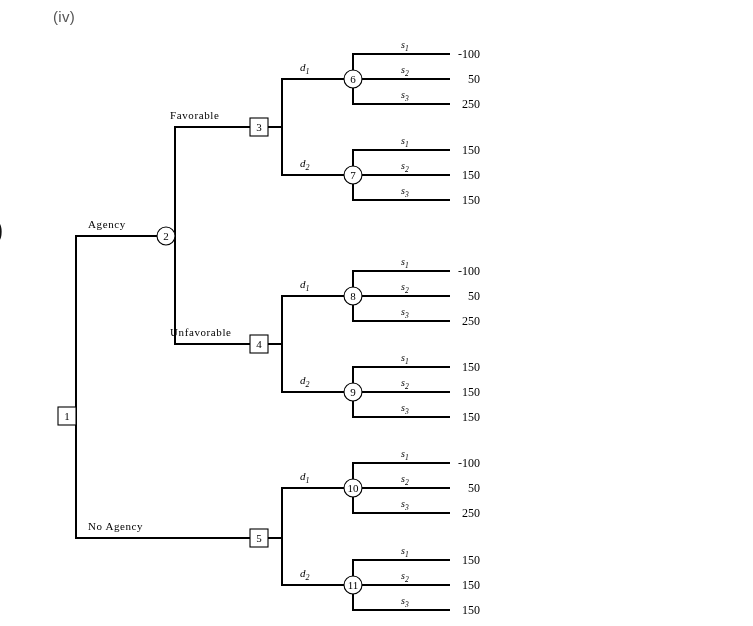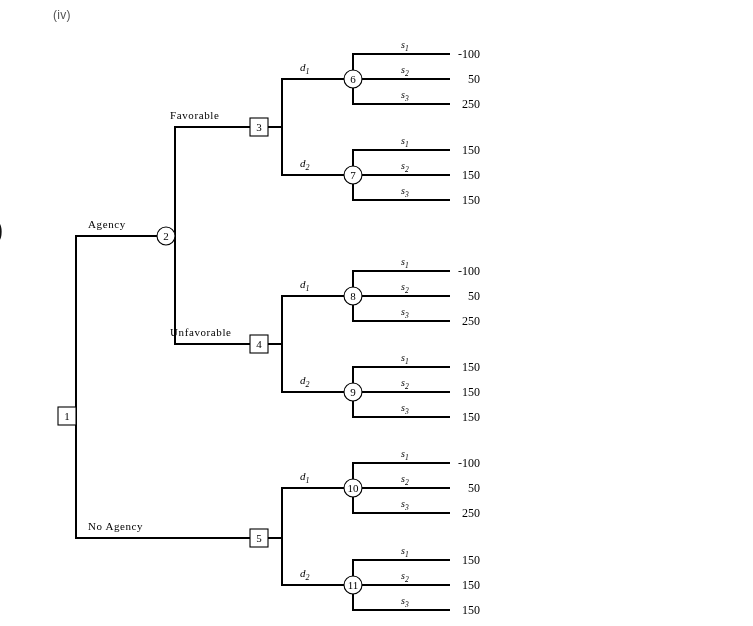--- a/index.html
+++ b/index.html
@@ -20,21 +20,21 @@
     left: 0;
     top: 0;
     width: 753px;
     height: 626px;
   }
   .fig-label {
     position: absolute;
     left: 53px;
     top: 8px;
     font-family: "Liberation Sans", sans-serif;
-    font-size: 12px;
+    font-size: 15px;
     color: #555555;
     letter-spacing: 0.3px;
   }
   .left-paren {
     position: absolute;
     left: -7px;
     top: 214px;
     font-family: "Liberation Serif", serif;
     font-size: 30px;
     color: #111111;

